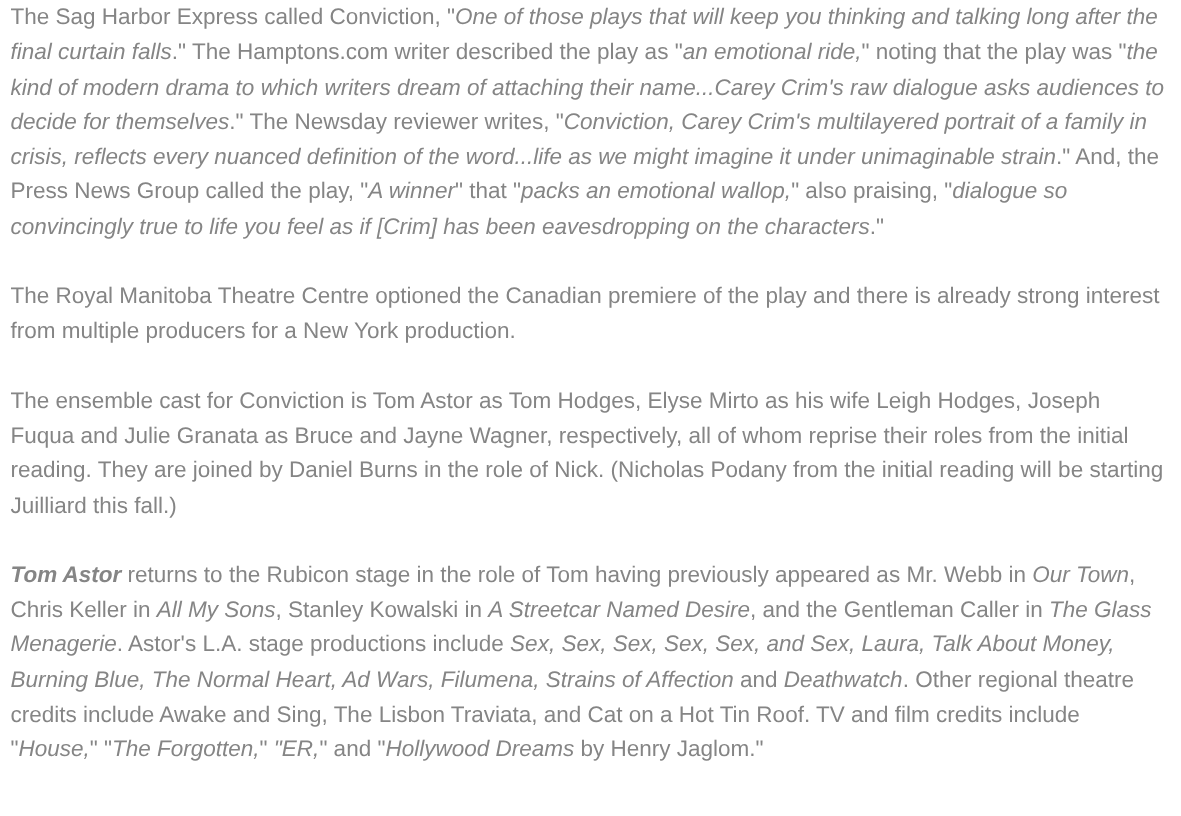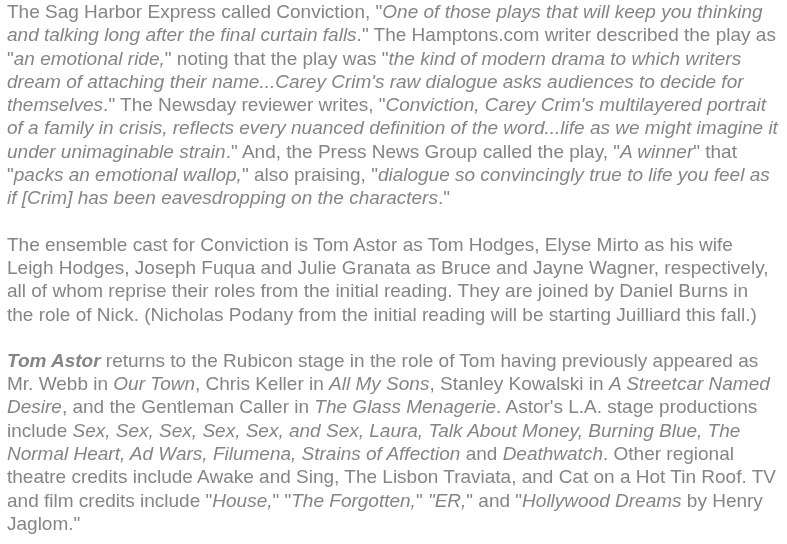--- a/index.html
+++ b/index.html
@@ -9,21 +9,21 @@
   }
   body {
     width: 787px;
     height: 544px;
     overflow: hidden;
   }
   .article {
     margin: 0 7px 0 7px;
     width: 772px;
     font-family: "Liberation Sans", sans-serif;
-    font-size: 19px;
+    font-size: 15px;
     line-height: 23.3px;
     color: #858585;
     -webkit-font-smoothing: antialiased;
   }
   .article p {
     margin: 0 0 23px 0;
     padding: 0;
   }
   .article em {
     font-style: italic;
@@ -31,15 +31,16 @@
   .article strong {
     font-weight: bold;
     font-style: italic;
   }
 </style>
 </head>
 <body style="background: rgb(255, 255, 255);">
 
 <div class="article" style="color: rgb(133, 133, 133);">
     <p><span>The Sag Harbor Express called Conviction, "</span><em>One of those plays that will keep you thinking and talking long after the final curtain falls</em><span>." The Hamptons.com writer described the play as "</span><em>an emotional ride,</em><span>" noting that the play was "</span><em>the kind of modern drama to which writers dream of attaching their name...Carey Crim's raw dialogue asks audiences to decide for themselves</em><span>." The Newsday reviewer writes, "</span><em>Conviction, Carey Crim's multilayered portrait of a family in crisis, reflects every nuanced definition of the word...life as we might imagine it under unimaginable strain</em><span>." And, the Press News Group called the play, "</span><em>A winner</em><span>" that "</span><em>packs an emotional wallop,</em><span>" also praising, "</span><em>dialogue so convincingly true to life you feel as if [Crim] has been eavesdropping on the characters</em><span>."</span></p>
+    <p><span>The Royal Manitoba Theatre Centre optioned the Canadian premiere of the play and there is already strong interest from multiple producers for a New York production.</span></p>
     <p><span>The ensemble cast for Conviction is Tom Astor as Tom Hodges, Elyse Mirto as his wife Leigh Hodges, Joseph Fuqua and Julie Granata as Bruce and Jayne Wagner, respectively, all of whom reprise their roles from the initial reading. They are joined by Daniel Burns in the role of Nick. (Nicholas Podany from the initial reading will be starting Juilliard this fall.)</span></p>
     <p><strong>Tom Astor</strong><span> returns to the Rubicon stage in the role of Tom having previously appeared as Mr. Webb in </span><em>Our Town</em><span>, Chris Keller in </span><em>All My Sons</em><span>, Stanley Kowalski in </span><em>A Streetcar Named Desire</em><span>, and the Gentleman Caller in </span><em>The Glass Menagerie</em><span>. Astor's L.A. stage productions include </span><em>Sex, Sex, Sex, Sex, Sex, and Sex, Laura, Talk About Money, Burning Blue, The Normal Heart, Ad Wars, Filumena, Strains of Affection</em><span> and </span><em>Deathwatch</em><span>. Other regional theatre credits include Awake and Sing, The Lisbon Traviata, and Cat on a Hot Tin Roof. TV and film credits include "</span><em>House,</em><span>" "</span><em>The Forgotten,</em><span>" </span><em>"ER,</em><span>" and "</span><em>Hollywood Dreams</em><span> by Henry Jaglom."</span></p>
   </div>
 
 </body></html>

